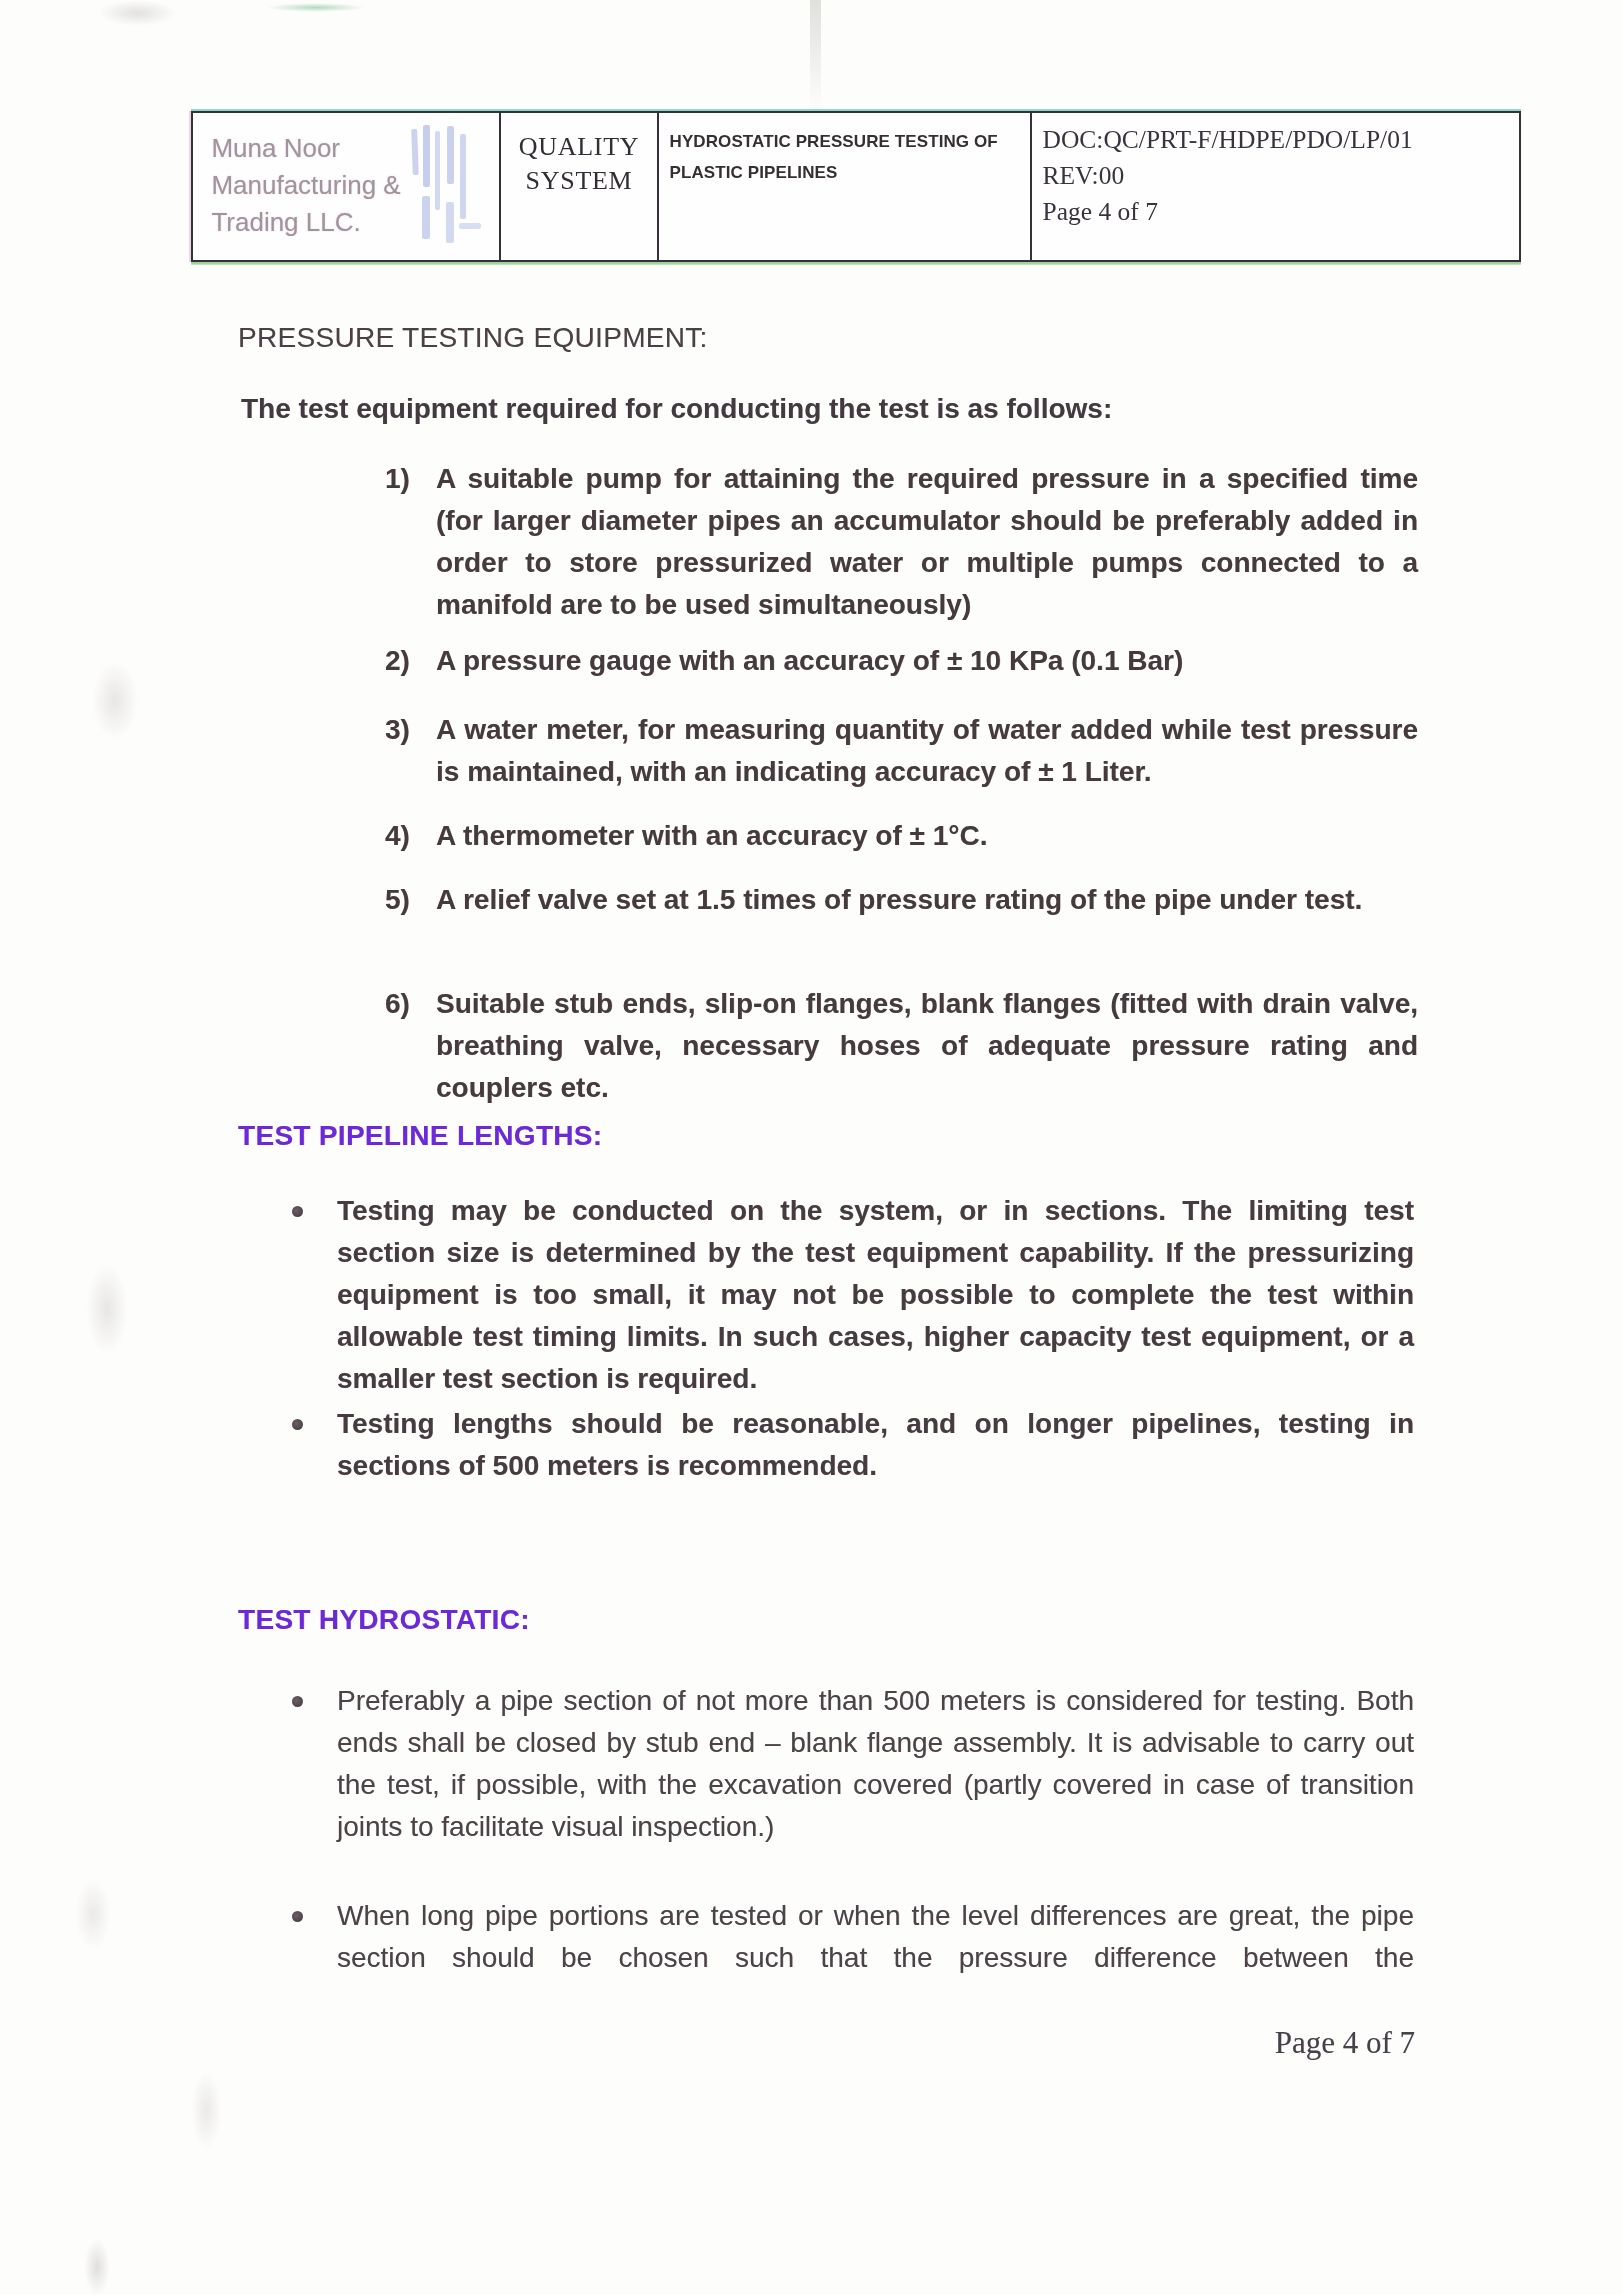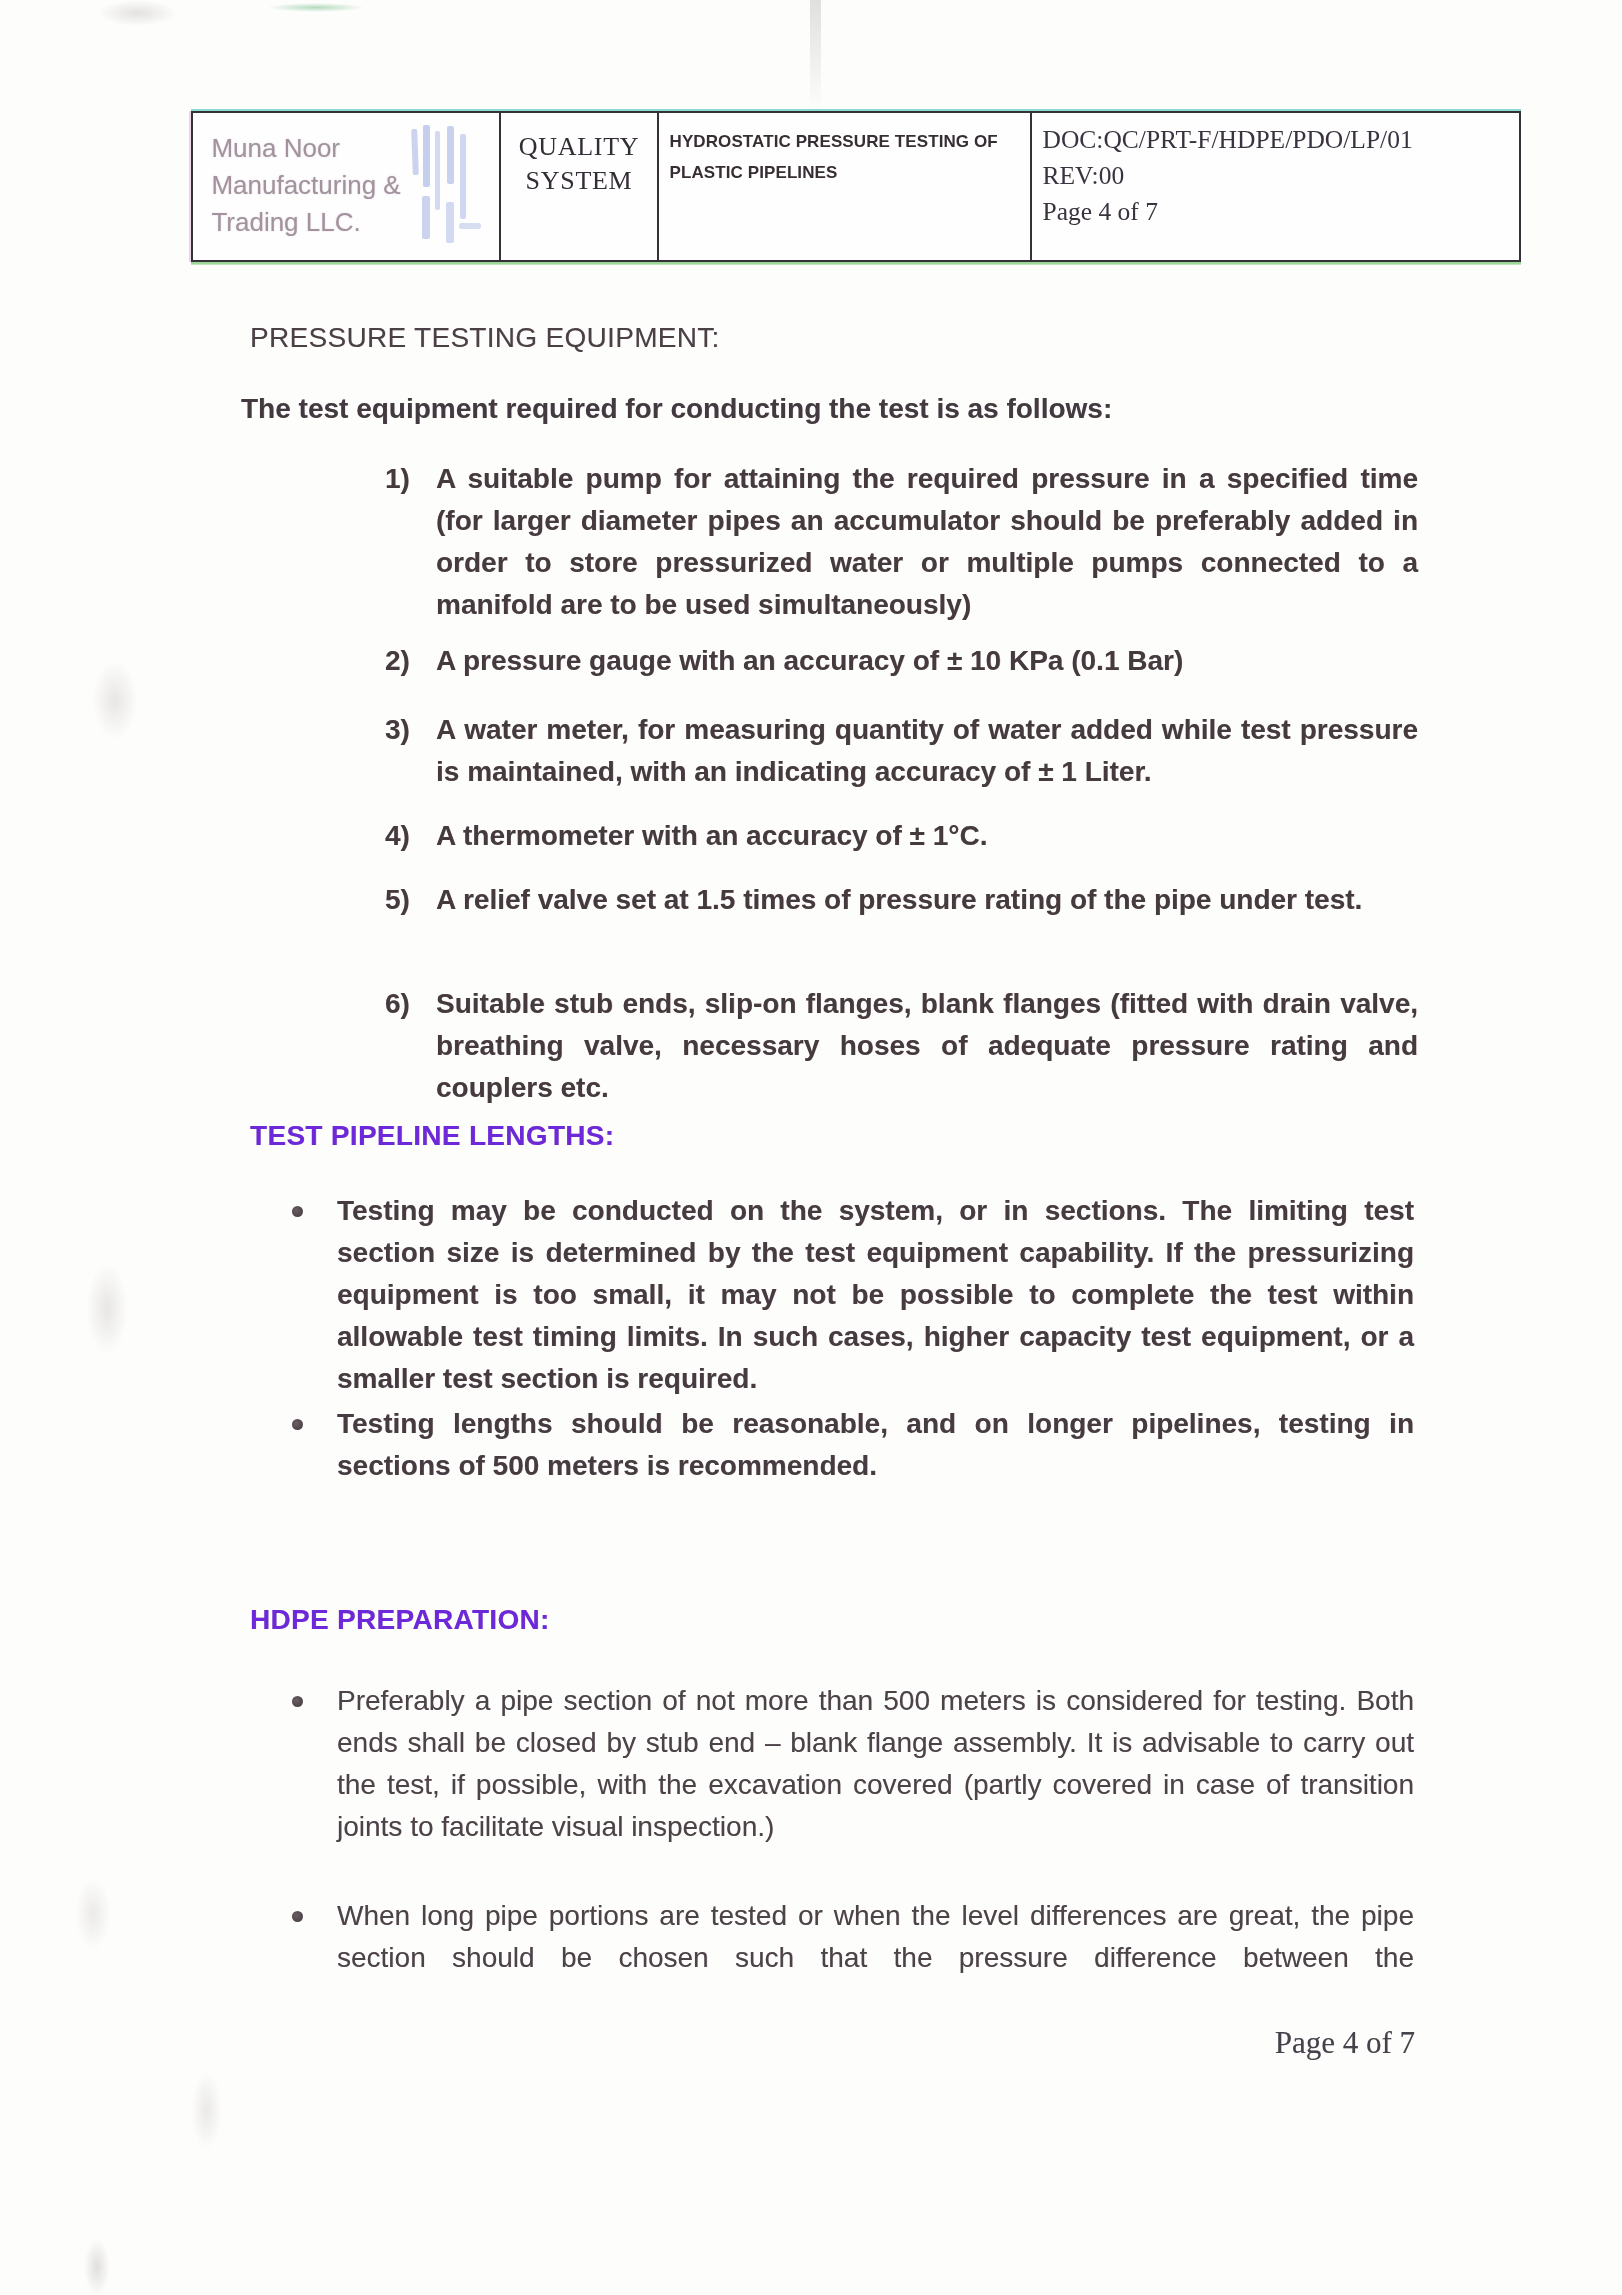--- a/index.html
+++ b/index.html
@@ -61,21 +61,21 @@
   .logo-mark i:nth-child(2){ left: 14.4px; top: 0;    width: 6.5px; height: 62px; opacity:.9;}
   .logo-mark i:nth-child(3){ left: 26px; top: 6.5px; width: 5.2px;  height: 79px; opacity:.7;}
   .logo-mark i:nth-child(4){ left: 38px; top: 1.3px;  width: 7.2px; height: 58px; opacity:.85;}
   .logo-mark i:nth-child(5){ left: 51px; top: 9.2px; width: 5.9px;  height: 85px; opacity:.75;}
   .logo-mark i:nth-child(6){ left: 13px; top: 71px; width: 7.9px; height: 43px; opacity:.8;}
   .logo-mark i:nth-child(7){ left: 37px; top: 77px; width: 7.9px; height: 41px; opacity:.7;}
   .logo-mark i:nth-child(8){ left: 50px; top: 98px; width: 22px; height: 6.5px; opacity:.6;}
 
   
   .blk { position: absolute; text-shadow: 0.3px 0.3px 0.5px rgba(92,62,72,.35); }
-  .heading { left: 250px; font-size: 28px; letter-spacing: 0.3px; color: #4a4046; }
+  .heading { left: 238px; font-size: 28px; letter-spacing: 0.3px; color: #4a4046; }
   .heading.bold { font-weight: bold; color: #6d28d9; }
 
   .intro { left: 241px; font-size: 28px; font-weight: bold; color: #423a40; }
 
   .num-item { left: 385px; width: 1033px; display: flex; font-weight: bold;
               font-size: 28px; line-height: 42px; color: #453a3e; }
   .num-item .num { flex: 0 0 51px; }
   .num-item .txt { flex: 1; text-align: justify; }
 
   .bullet-item { left: 285px; width: 1129px; display: flex;
@@ -166,21 +166,21 @@
       </span>
     <div class="txt">Testing may be conducted on the system, or in sections. The limiting test section size is determined by the test equipment capability. If the pressurizing equipment is too small, it may not be possible to complete the test within allowable test timing limits. In such cases, higher capacity test equipment, or a smaller test section is required.</div>
   </div>
   <div class="blk bullet-item bold" style="top:1403px">
     <span class="dot">
         <i></i>
       </span>
     <div class="txt">Testing lengths should be reasonable, and on longer pipelines, testing in sections of 500 meters is recommended.</div>
   </div>
 
-  <div class="blk heading bold" style="top:1604px">HDPE PREPARATION:</div>
+  <div class="blk heading bold" style="top:1604px">TEST HYDROSTATIC:</div>
 
   <div class="blk bullet-item reg" style="top:1680px">
     <span class="dot">
         <i></i>
       </span>
     <div class="txt">Preferably a pipe section of not more than 500 meters is considered for testing. Both ends shall be closed by stub end – blank flange assembly. It is advisable to carry out the test, if possible, with the excavation covered (partly covered in case of transition joints to facilitate visual inspection.)</div>
   </div>
   <div class="blk bullet-item reg" style="top:1895px">
     <span class="dot">
         <i></i>

